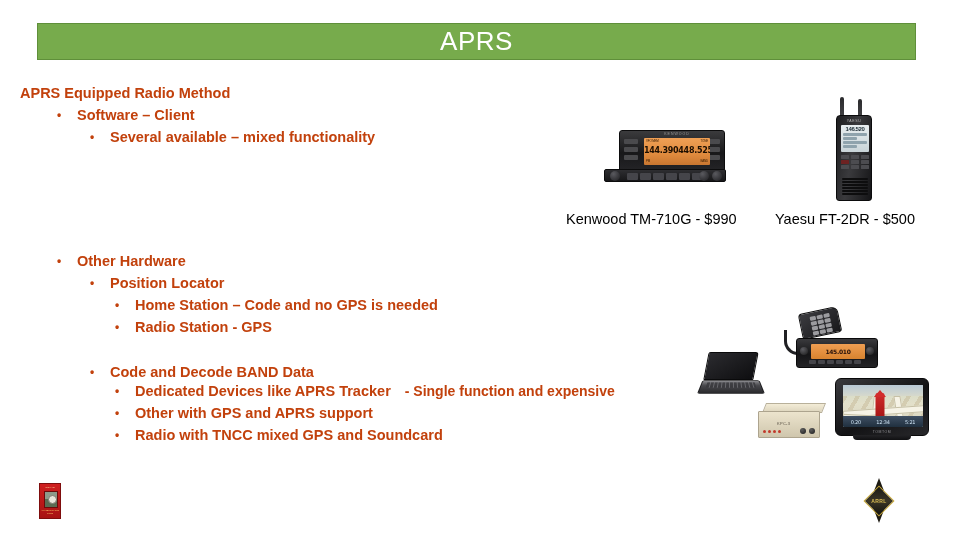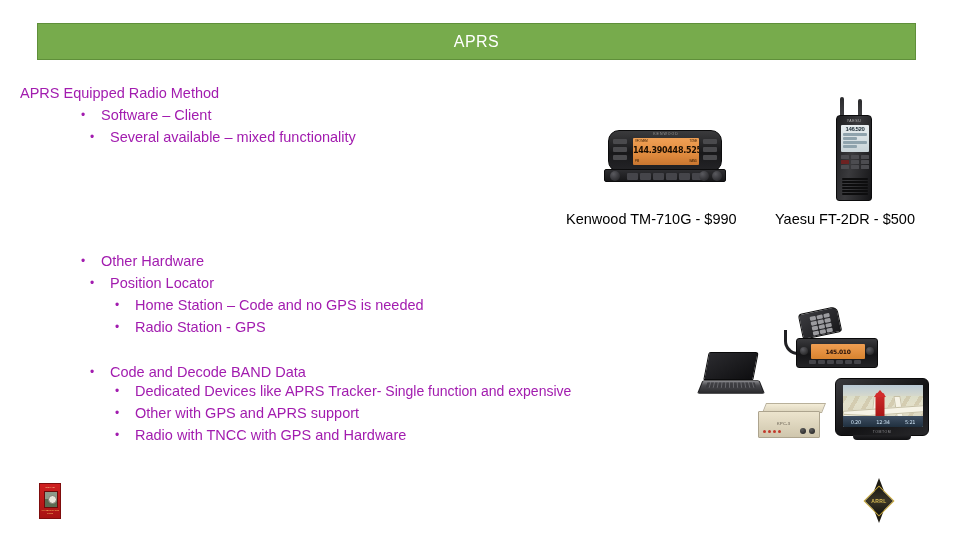--- a/index.html
+++ b/index.html
@@ -25,35 +25,36 @@
     height: 37px;
     background: #77ab4c;
     border: 1px solid #5f8f3a;
     box-sizing: border-box;
     display: flex;
     align-items: center;
     justify-content: center;
   }
   .title-text {
     color: #ffffff;
-    font-size: 16px;
+    font-size: 26px;
     letter-spacing: 0.5px;
     font-weight: 400;
   }
 
   
   .txt {
     position: absolute;
     white-space: nowrap;
     font-size: 14.5px;
     line-height: 22px;
-    color: #a21caf;
+    color: #c2410c;
+    font-weight: bold;
   }
   .lvl0 { left: 20px; }
-  .lvl1 { left: 57px; margin-left: 24px; }
+  .lvl1 { left: 57px; }
   .lvl2 { left: 90px; }
   .lvl3 { left: 115px; }
 
   .bullet {
     display: inline-block;
     width: 20px;
     text-align: left;
     font-size: 12px;
     vertical-align: 1px;
   }
@@ -67,23 +68,23 @@
   }
 
   
   .art { position: absolute; }
 
   
   .kenwood {
     left: 604px; top: 126px; width: 122px; height: 58px;
   }
   .kw-body {
-    position: absolute; left: 4px; top: 4px; width: 114px; height: 42px;
+    position: absolute; left: 15px; top: 4px; width: 106px; height: 42px;
     background: linear-gradient(#3b3b3d, #18181a 55%, #242427);
-    border-radius: 11px;
+    border-radius: 3px;
     border: 1px solid #0c0c0d;
     box-sizing: border-box;
   }
   .kw-screen {
     position: absolute; left: 24px; top: 7px; width: 66px; height: 27px;
     background: linear-gradient(#f0a055, #e08b3e 60%, #c87630);
     border-radius: 1px;
     overflow: hidden;
   }
   .kw-freq {
@@ -447,29 +448,29 @@
 
 <div class="txt lvl3" style="top:316px">
   <span class="bullet">•</span><span>Radio Station - GPS</span>
 </div>
 
 <div class="txt lvl2" style="top:361px">
   <span class="bullet">•</span><span>Code and Decode BAND Data</span>
 </div>
 
 <div class="txt lvl3" style="top:380px">
-  <span class="bullet">•</span><span>Dedicated Devices like APRS Tracker</span><span class="suffix" style="">- Single function and expensive</span>
+  <span class="bullet">•</span><span>Dedicated Devices like APRS Tracker</span><span class="suffix" style="margin-left:14px">- Single function and expensive</span>
 </div>
 
 <div class="txt lvl3" style="top:402px">
   <span class="bullet">•</span><span>Other with GPS and APRS support</span>
 </div>
 
 <div class="txt lvl3" style="top:424px">
-  <span class="bullet">•</span><span>Radio with TNCC with GPS and Hardware</span>
+  <span class="bullet">•</span><span>Radio with TNCC mixed GPS and Soundcard</span>
 </div>
 
 <div class="caption" style="left:566px; top:211px">Kenwood TM-710G - $990</div>
 <div class="caption" style="left:775px; top:211px">Yaesu FT-2DR - $500</div>
 
 <div class="art kenwood">
   <div class="kw-body">
     <div class="kw-brand">KENWOOD</div>
     <div class="kw-sidebtns left">
         <i></i>

